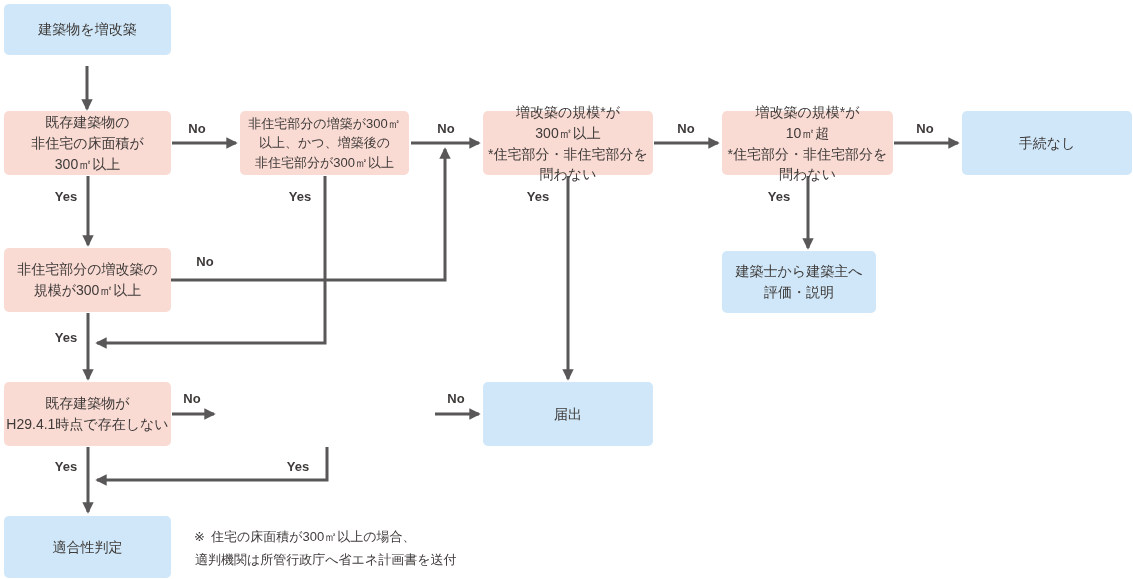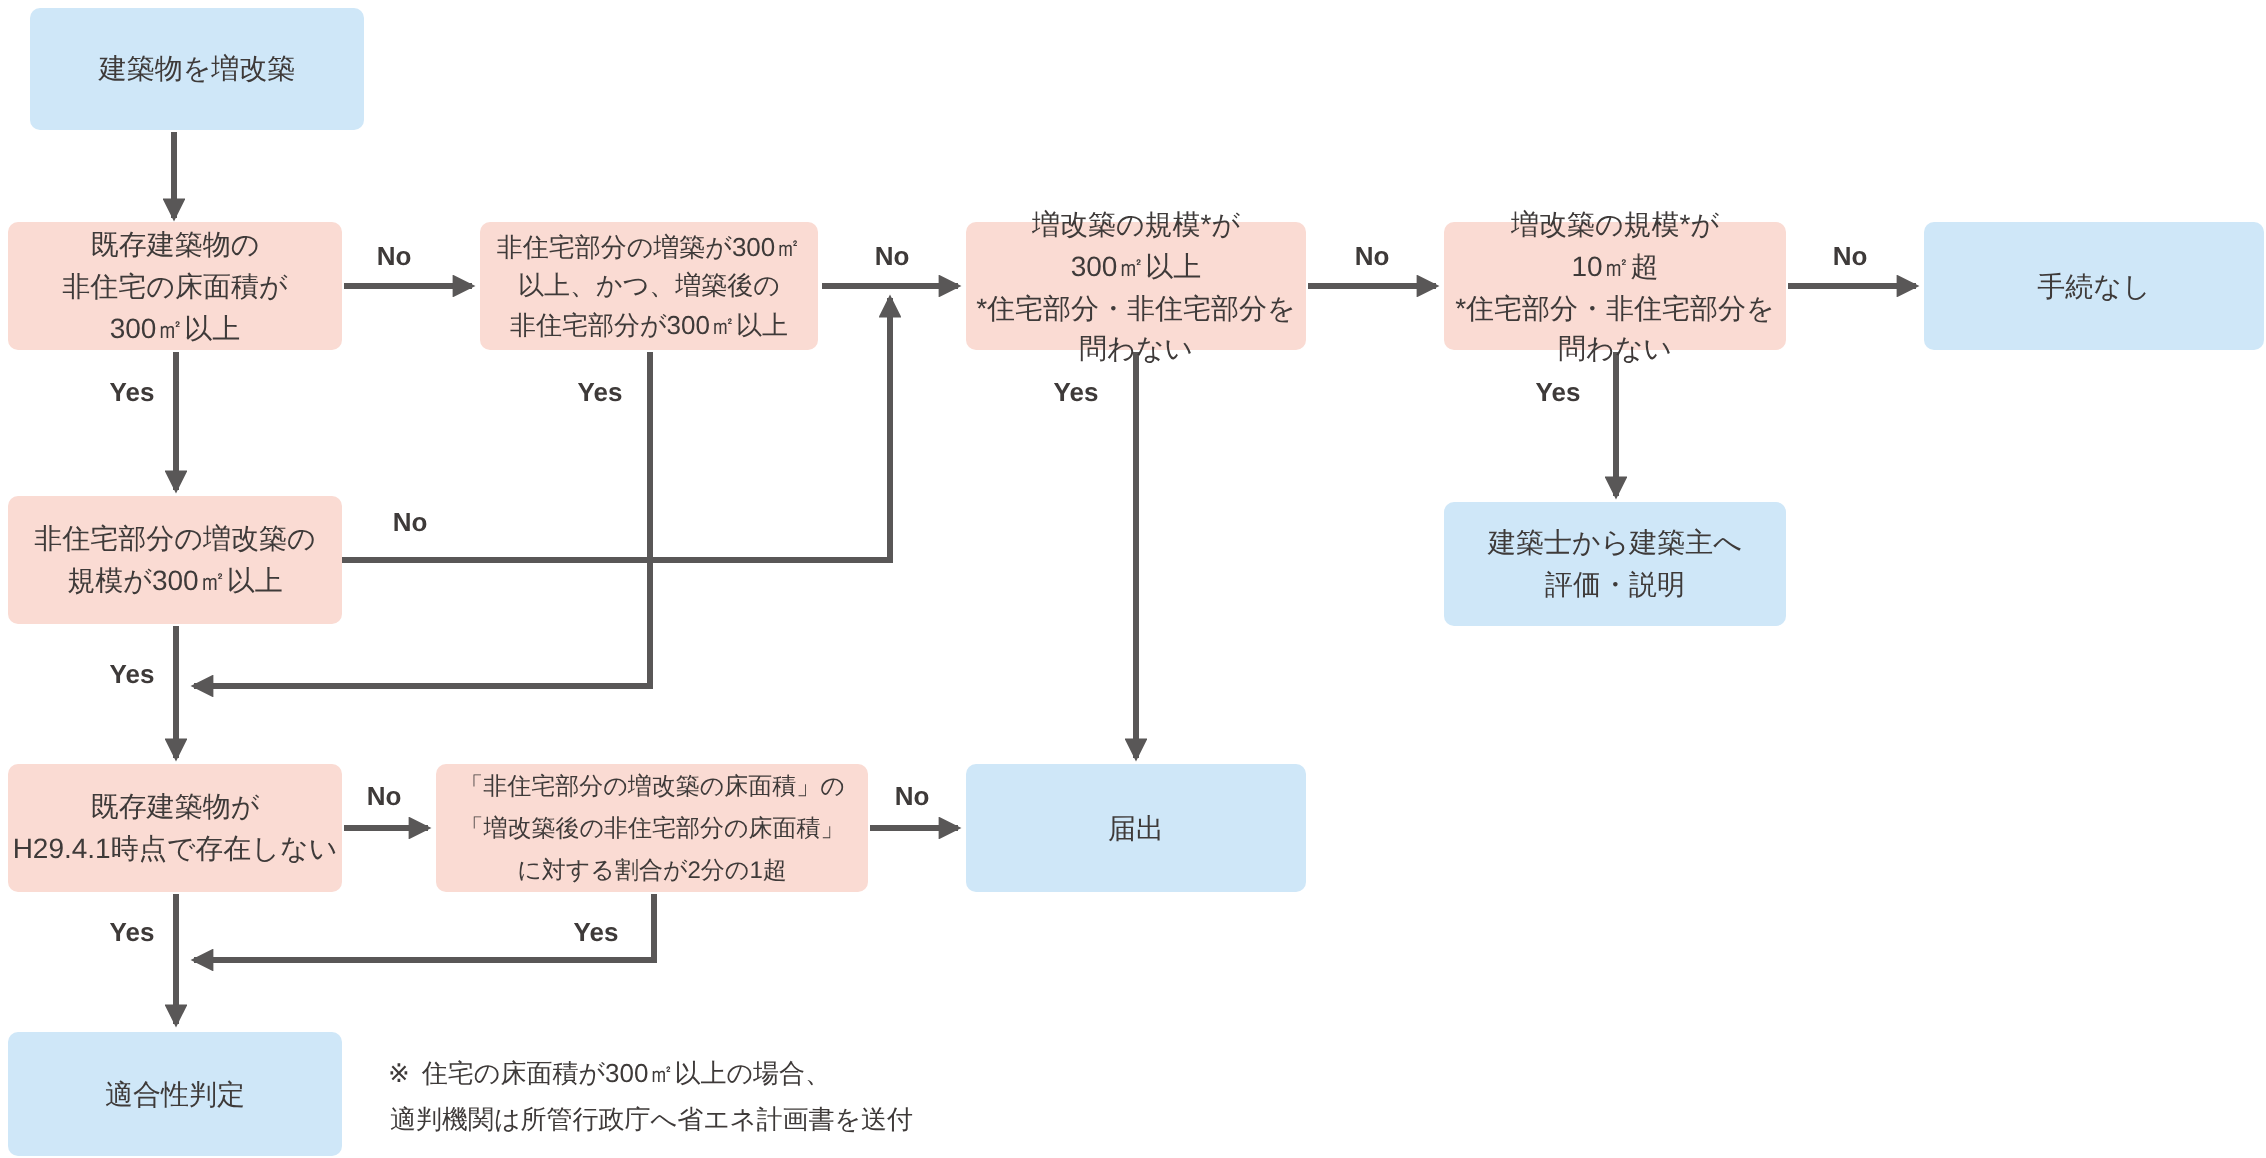--- a/index.html
+++ b/index.html
@@ -51,21 +51,21 @@
     <polyline points="654,143 718,143" marker-end="url(#arr)"></polyline>
     <polyline points="894,143 958,143" marker-end="url(#arr)"></polyline>
     <polyline points="808,176 808,248" marker-end="url(#arr)"></polyline>
     <polyline points="88,313 88,379" marker-end="url(#arr)"></polyline>
     <polyline points="172,414 214,414" marker-end="url(#arr)"></polyline>
     <polyline points="435,414 479,414" marker-end="url(#arr)"></polyline>
     <polyline points="88,447 88,512" marker-end="url(#arr)"></polyline>
     <polyline points="327,447 327,480 97,480" marker-end="url(#arr)"></polyline>
   </svg>
 
-  <div class="node blue" style="left:15px;top:4px;width:167px;height:61px">
+  <div class="node blue" style="left:4px;top:4px;width:167px;height:51px">
     <div>建築物を増改築</div>
   </div>
 
   <div class="node pink" style="left:4px;top:111px;width:167px;height:64px">
     <div>既存建築物の</div>
     <div>非住宅の床面積が</div>
     <div>300㎡以上</div>
   </div>
 
   <div class="node pink fs13" style="left:240px;top:111px;width:169px;height:64px">
@@ -88,35 +88,30 @@
 
   <div class="node blue" style="left:962px;top:111px;width:170px;height:64px">
     <div>手続なし</div>
   </div>
 
   <div class="node pink" style="left:4px;top:248px;width:167px;height:64px">
     <div>非住宅部分の増改築の</div>
     <div>規模が300㎡以上</div>
   </div>
 
-  <div class="node blue" style="left:722px;top:251px;width:171px;height:62px">
+  <div class="node blue" style="left:722px;top:251px;width:154px;height:62px">
     <div>建築士から建築主へ</div>
     <div>評価・説明</div>
   </div>
 
   <div class="node pink" style="left:4px;top:382px;width:167px;height:64px">
     <div>既存建築物が</div>
     <div>H29.4.1時点で存在しない</div>
   </div>
 
-  <div class="node pink fs12" style="left:218px;top:382px;width:216px;height:64px">
-    <div>「非住宅部分の増改築の床面積」の</div>
-    <div>「増改築後の非住宅部分の床面積」</div>
-    <div>に対する割合が2分の1超</div>
-  </div>
 
   <div class="node blue" style="left:483px;top:382px;width:170px;height:64px">
     <div>届出</div>
   </div>
 
   <div class="node blue" style="left:4px;top:516px;width:167px;height:62px">
     <div>適合性判定</div>
   </div>
 
   <span class="edge-label" style="left:197px;top:128px">No</span>

